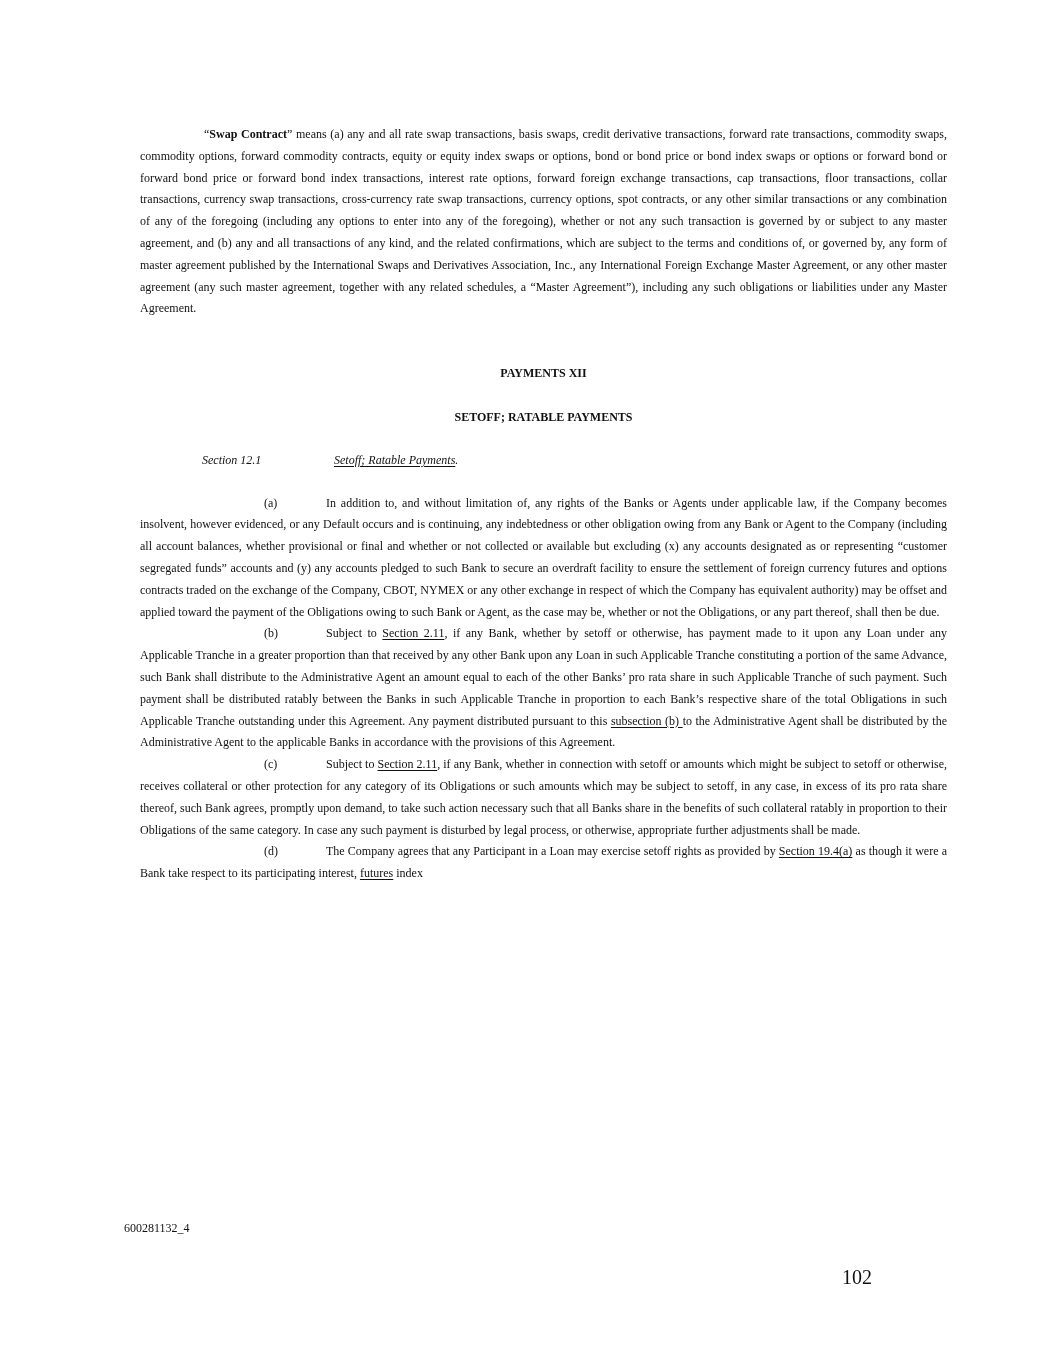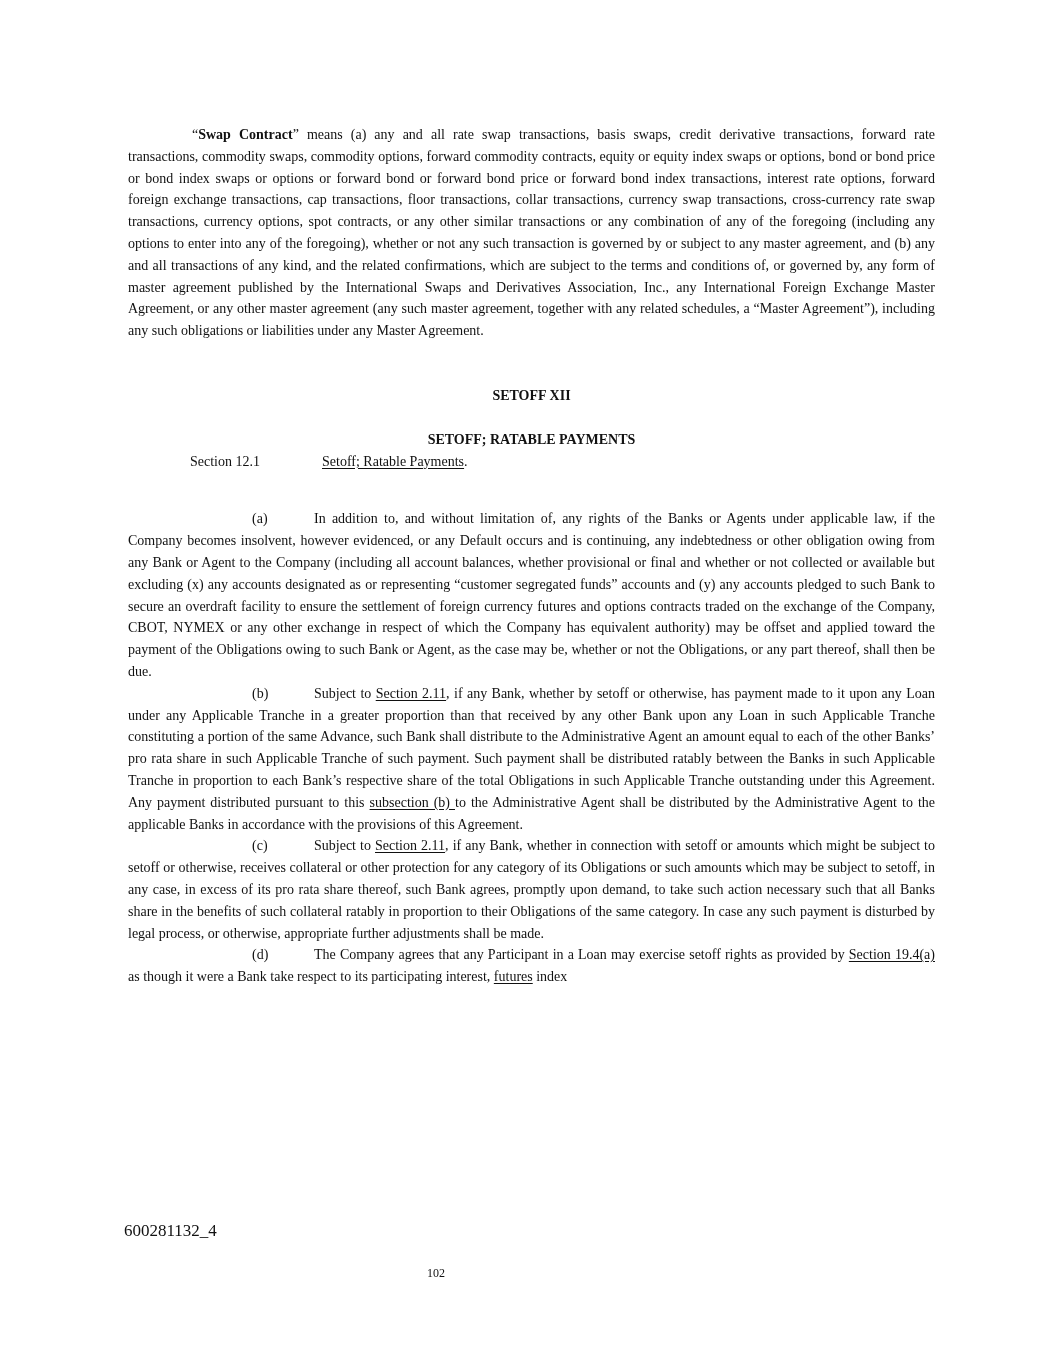--- a/index.html
+++ b/index.html
@@ -10,24 +10,24 @@
     body {
       width: 1055px;
       height: 1365px;
       position: relative;
       overflow: hidden;
       font-family: "Liberation Serif", "DejaVu Serif", serif;
       color: #111111;
     }
     .page {
       position: absolute;
-      left: 128px;
+      left: 140px;
       top: 124px;
       width: 807px;
-      font-size: 14px;
+      font-size: 12px;
       line-height: 21.8px;
     }
     p {
       margin: 0;
       text-align: justify;
       text-align-last: left;
     }
     .indent1 { text-indent: 64px; }
     .para-sub { text-indent: 124px; }
     .u { text-decoration: underline; text-underline-offset: 2px; }
@@ -39,50 +39,52 @@
       margin-top: 43px;
       text-align-last: center;
     }
     .heading {
       text-align: center;
       font-weight: bold;
       margin-top: 22px;
       text-align-last: center;
     }
     .section-line {
+      margin-top: 21px;
       padding-left: 62px;
       text-align: left;
+      font-style: italic;
     }
     .section-line .num { display: inline-block; width: 132px; }
     .sub { }
     .sub .label { display: inline-block; width: 62px; text-indent: 0; }
-    .sub-a { margin-top: 36px; }
+    .sub-a { margin-top: 21px; }
     .footer-page {
       position: absolute;
       left: 0;
       width: 872px;
       top: 1266px;
-      text-align: center;
-      font-size: 12px;
+      text-align: right;
+      font-size: 20px;
     }
     .footer-id {
       position: absolute;
       left: 124px;
       top: 1221px;
-      font-size: 17px;
+      font-size: 12px;
     }
   </style>
 </head>
 <body>
 
 <div class="page">
 
   <p class="def indent1"><span>“</span><span class="b">Swap Contract</span><span>”</span><span> means (a) any and all rate swap transactions, basis swaps, credit derivative transactions, forward rate transactions, commodity swaps, commodity options, forward commodity contracts, equity or equity index swaps or options, bond or bond price or bond index swaps or options or forward bond or forward bond price or forward bond index transactions, interest rate options, forward foreign exchange transactions, cap transactions, floor transactions, collar transactions, currency swap transactions, cross-currency rate swap transactions, currency options, spot contracts, or any other similar transactions or any combination of any of the foregoing (including any options to enter into any of the foregoing), whether or not any such transaction is governed by or subject to any master agreement, and (b) any and all transactions of any kind, and the related confirmations, which are subject to the terms and conditions of, or governed by, any form of master agreement published by the International Swaps and Derivatives Association, Inc., any International Foreign Exchange Master Agreement, or any other master agreement (any such master agreement, together with any related schedules, a “Master Agreement”), including any such obligations or liabilities under any Master Agreement.</span></p>
 
-  <p class="article">SETOFF XII</p>
+  <p class="article">PAYMENTS XII</p>
   <p class="heading">SETOFF; RATABLE PAYMENTS</p>
 
   <p class="section-line"><span class="num">Section 12.1</span><span class="u">Setoff; Ratable Payments</span><span>.</span></p>
 
   <p class="sub sub-a para-sub"><span class="label">(a)</span><span>In addition to, and without limitation of, any rights of the Banks or Agents under applicable law, if the Company becomes insolvent, however evidenced, or any Default occurs and is continuing, any indebtedness or other obligation owing from any Bank or Agent to the Company (including all account balances, whether provisional or final and whether or not collected or available but excluding (x) any accounts designated as or representing “customer segregated funds” accounts and (y) any accounts pledged to such Bank to secure an overdraft facility to ensure the settlement of foreign currency futures and options contracts traded on the exchange of the Company, CBOT, NYMEX or any other exchange in respect of which the Company has equivalent authority) may be offset and applied toward the payment of the Obligations owing to such Bank or Agent, as the case may be, whether or not the Obligations, or any part thereof, shall then be due.</span></p>
 
   <p class="sub para-sub"><span class="label">(b)</span><span>Subject to </span><span class="u">Section 2.11</span><span>, if any Bank, whether by setoff or otherwise, has payment made to it upon any Loan under any Applicable Tranche in a greater proportion than that received by any other Bank upon any Loan in such Applicable Tranche constituting a portion of the same Advance, such Bank shall distribute to the Administrative Agent an amount equal to each of the other Banks’ pro rata share in such Applicable Tranche of such payment.  Such payment shall be distributed ratably between the Banks in such Applicable Tranche in proportion to each Bank’s respective share of the total Obligations in such Applicable Tranche outstanding under this Agreement.  Any payment distributed pursuant to this </span><span class="u">subsection (b) </span><span>to the Administrative Agent shall be distributed by the Administrative Agent to the applicable Banks in accordance with the provisions of this Agreement.</span></p>
 
   <p class="sub para-sub"><span class="label">(c)</span><span>Subject to </span><span class="u">Section 2.11</span><span>, if any Bank, whether in connection with setoff or amounts which might be subject to setoff or otherwise, receives collateral or other protection for any category of its Obligations or such amounts which may be subject to setoff, in any case, in excess of its pro rata share thereof, such Bank agrees, promptly upon demand, to take such action necessary such that all Banks share in the benefits of such collateral ratably in proportion to their Obligations of the same category.  In case any such payment is disturbed by legal process, or otherwise, appropriate further adjustments shall be made.</span></p>
 

